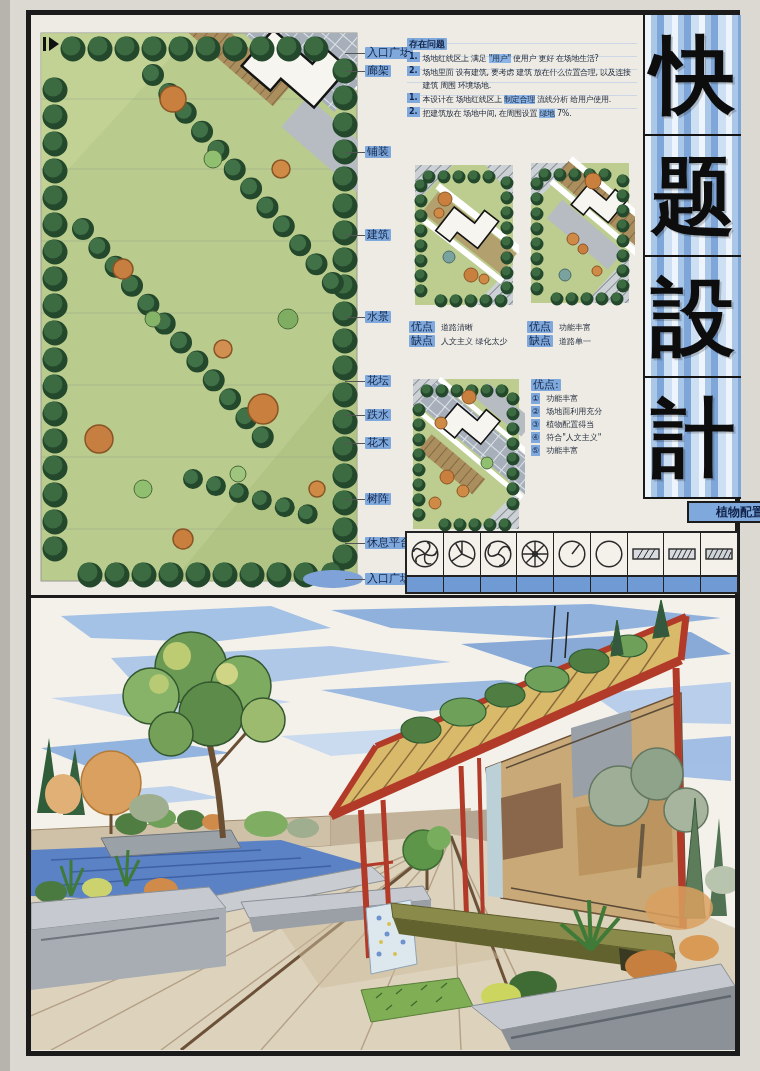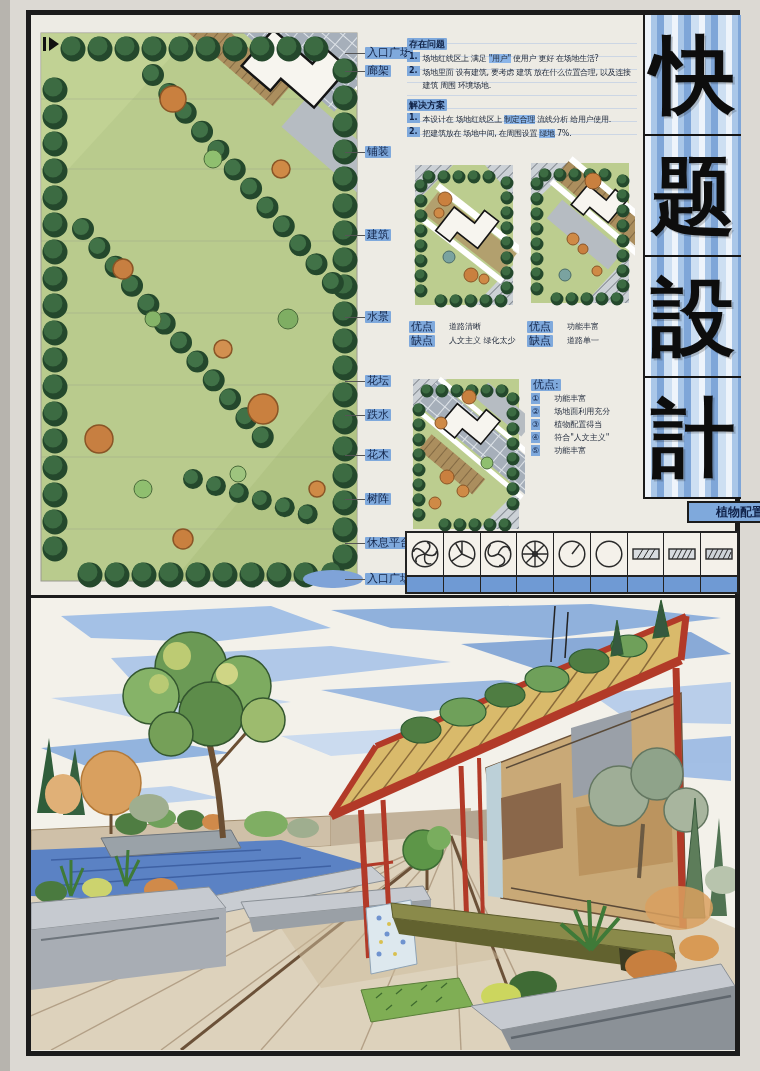--- a/index.html
+++ b/index.html
@@ -22,21 +22,21 @@
         background:repeating-linear-gradient(180deg,transparent 0 12px,#ccd6e4 12px 13px);}
   .tb-head{margin:1px 0;}
   .tb-head .chip{font-size:9px;font-weight:bold;}
   .tb-line{display:flex;align-items:flex-start;gap:3px;margin:1px 0;}
   .tb-line .num{flex:0 0 auto;background:#7fa9dc;color:#122448;font-size:8px;line-height:10px;
         padding:0 2px;font-weight:bold;}
   .tb-text{font-size:8px;line-height:13px;color:#273040;letter-spacing:-0.3px;}
   .hl{background:#8ab4e8;}
   .diagram{position:absolute;border:0;}
   .d-notes{position:absolute;font-size:8px;color:#273040;}
-  .note-row{display:flex;gap:14px;margin:2px 0;align-items:flex-start;}
+  .note-row{display:flex;gap:6px;margin:2px 0;align-items:center;}
   .note-row .txt{line-height:11px;max-width:80px;}
   .d3-items .note-row .n{background:#7fa9dc;color:#122448;padding:0 1px;font-size:8px;line-height:11px;}
   
   .plant-table{position:absolute;left:374px;top:516px;width:334px;height:62px;}
   .pt-title{position:absolute;left:282px;top:-30px;width:118px;height:22px;background:#7fa9dc;
         border:2px solid #1b1b1b;color:#10224a;font-weight:bold;font-size:12px;
         display:flex;align-items:center;justify-content:center;box-sizing:border-box;}
   .pt-row{display:flex;border:2px solid #222;height:42px;background:#f4f1ea;}
   .pt-cell{flex:1;border-right:1.5px solid #222;display:flex;align-items:center;justify-content:center;}
   .pt-cell:last-child{border-right:0;}
@@ -167,39 +167,38 @@
   </div>
 
   <div class="label-strip">
     <div class="plan-label" style="top:26px"><span class="chip">入口广场</span></div>
     <div class="plan-label" style="top:44px"><span class="chip">廊架</span></div>
     <div class="plan-label" style="top:125px"><span class="chip">铺装</span></div>
     <div class="plan-label" style="top:208px"><span class="chip">建筑</span></div>
     <div class="plan-label" style="top:290px"><span class="chip">水景</span></div>
     <div class="plan-label" style="top:354px"><span class="chip">花坛</span></div>
     <div class="plan-label" style="top:388px"><span class="chip">跌水</span></div>
-    <div class="plan-label" style="top:428px"><span class="chip">花木</span></div>
+    <div class="plan-label" style="top:416px"><span class="chip">花木</span></div>
     <div class="plan-label" style="top:472px"><span class="chip">树阵</span></div>
     <div class="plan-label" style="top:516px"><span class="chip">休息平台</span></div>
     <div class="plan-label" style="top:552px"><span class="chip">入口广场</span></div>
   </div>
 
   <div class="mid-col">
 
     <div class="text-block">
       <div class="tb-head"><span class="chip">存在问题</span></div>
       <div class="tb-line">
         <span class="num">1.</span>
         <span class="tb-text"><span>场地红线区上 满足 </span><span class="hl">"用户"</span><span> 使用户 更好 在场地生活?</span></span>
       </div>
       <div class="tb-line">
         <span class="num">2.</span>
         <span class="tb-text"><span>场地里面 设有建筑, 要考虑 建筑 放在什么位置合理, 以及连接建筑 周围 环境场地.</span></span>
       </div>
-      <div class="tb-head"><span class="chip">解决方案</span></div>
       <div class="tb-line">
         <span class="num">1.</span>
         <span class="tb-text"><span>本设计在 场地红线区上 </span><span class="hl">制定合理</span><span> 流线分析 给用户使用.</span></span>
       </div>
       <div class="tb-line">
         <span class="num">2.</span>
         <span class="tb-text"><span>把建筑放在 场地中间, 在周围设置 </span><span class="hl">绿地</span><span> 7%.</span></span>
       </div>
     </div>
 

